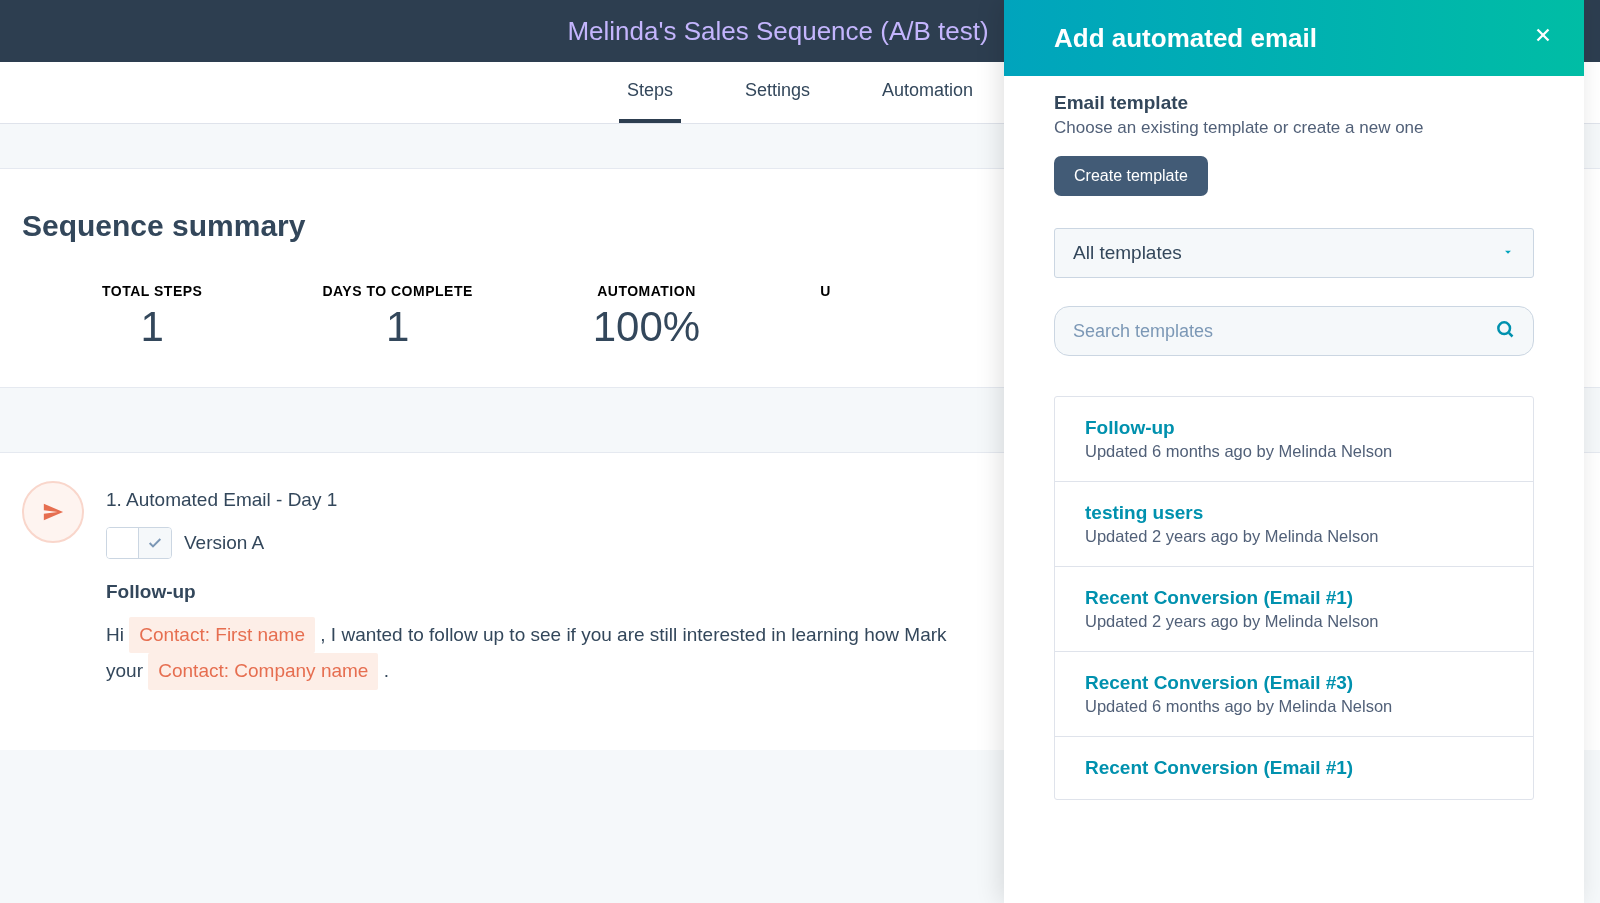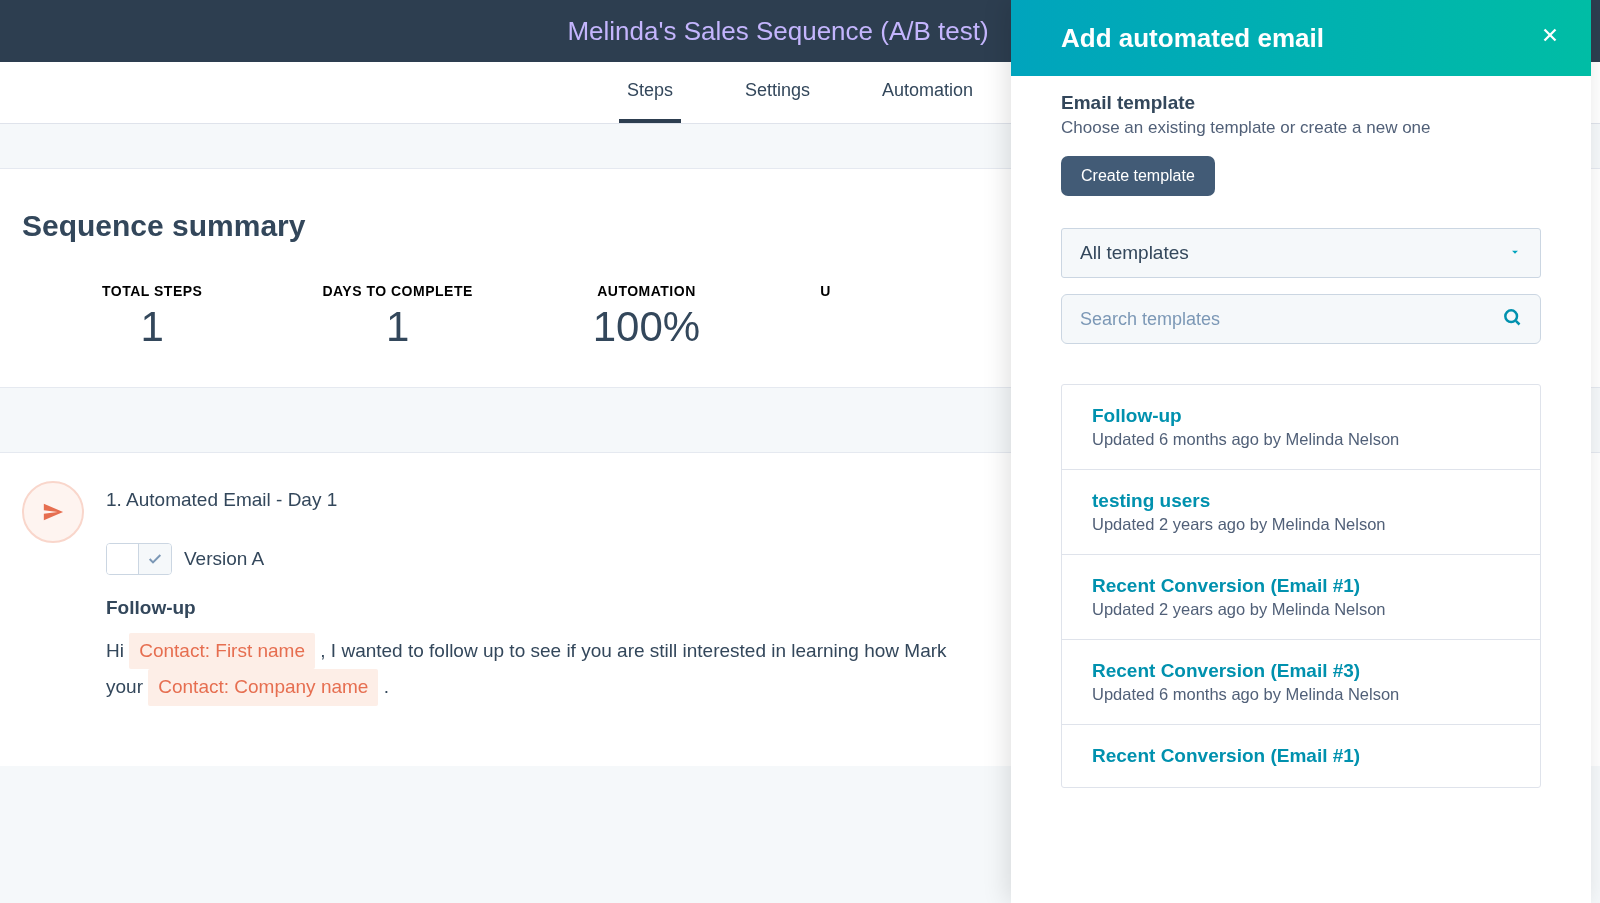--- a/index.html
+++ b/index.html
@@ -98,21 +98,21 @@
   display: flex;
   align-items: center;
   justify-content: center;
   flex-shrink: 0;
   color: #e66e50;
 }
 .step-body { flex: 1; }
 .step-title {
   font-size: 19px;
   color: #33475b;
-  margin-bottom: 32px;
+  margin-bottom: 16px;
   margin-top: 8px;
 }
 .version-row {
   display: flex;
   align-items: center;
   gap: 12px;
   margin-bottom: 22px;
 }
 .toggle-box {
   display: flex;
@@ -147,21 +147,21 @@
   color: #e66e50;
   padding: 2px 10px;
   border-radius: 2px;
   display: inline-block;
 }
 
 
 .panel {
   position: fixed;
   top: 0;
-  right: 9px;
+  right: 16px;
   width: 580px;
   height: 100vh;
   background: #fff;
   box-shadow: -4px 0 24px rgba(0,0,0,0.12);
   z-index: 100;
   display: flex;
   flex-direction: column;
 }
 .panel-header {
   height: 76px;
@@ -210,27 +210,27 @@
 .select-box {
   border: 1px solid #cbd6e2;
   border-radius: 3px;
   padding: 13px 18px;
   display: flex;
   justify-content: space-between;
   align-items: center;
   font-size: 19px;
   color: #33475b;
   cursor: pointer;
-  margin-bottom: 16px;
+  margin-bottom: 28px;
   background: #f5f8fa;
 }
 .select-caret { color: #00a4bd; }
 .search-box {
   border: 1px solid #cbd6e2;
-  border-radius: 6px;
+  border-radius: 15px;
   padding: 12px 18px;
   display: flex;
   justify-content: space-between;
   align-items: center;
   margin-bottom: 40px;
   background: #f5f8fa;
 }
 .search-box input {
   border: none;
   outline: none;

